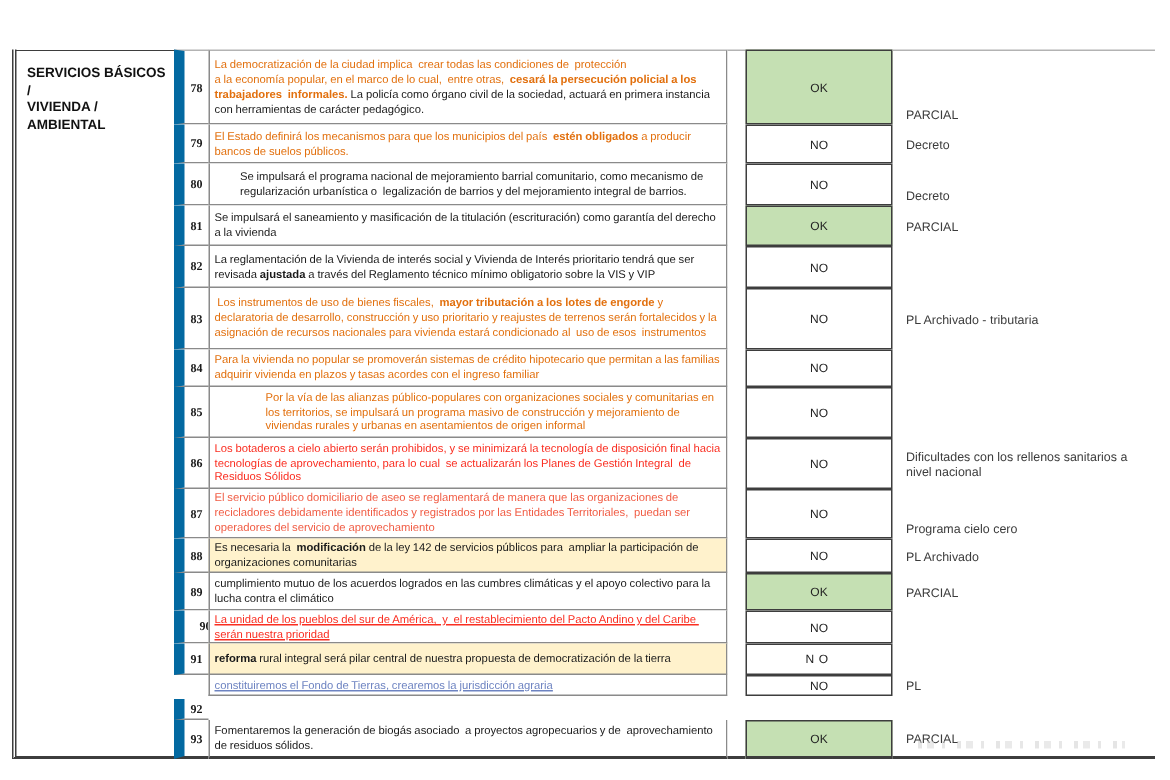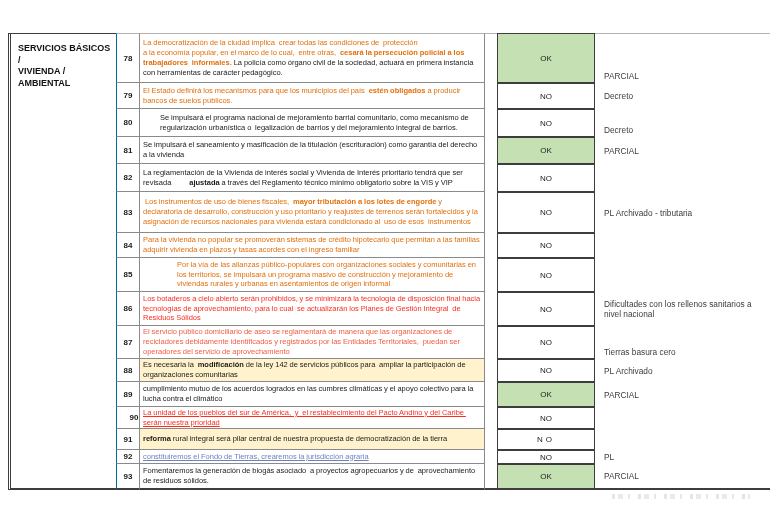--- a/index.html
+++ b/index.html
@@ -16,23 +16,23 @@
   .cell{box-sizing:border-box;overflow:hidden;background:#fff;}
   .cat{
     grid-column:1;grid-row:1 / span 16;
     border-left:3px double #3d3d3d;
     border-top:1px solid #3d3d3d;
     border-bottom:2px solid #3d3d3d;
     font-weight:bold;font-size:9px;line-height:11.5px;
     padding:9px 4px 0 7px;color:#111;box-sizing:border-box;background:#fff;
   }
   .num{
-    border-left:1px solid #0369a1;border-bottom:1px solid #8a8a8a;
+    border-left:7px solid #0369a1;border-bottom:1px solid #8a8a8a;
     display:flex;align-items:center;justify-content:center;
-    font-weight:bold;font-size:8px;color:#1a1a1a;
+    font-weight:bold;font-size:8px;color:#1a1a1a;font-family:Liberation Serif, serif;
   }
   .txt{
     border-left:1px solid #8a8a8a;border-right:1px solid #8a8a8a;
     border-bottom:1px solid #8a8a8a;
     font-size:7.5px;line-height:9.9px;
     display:flex;align-items:center;padding:0 3px;
   }
   .txt-inner{white-space:pre-wrap;word-spacing:-0.2px;}
   .first{border-top:1px solid #b3b3b3;}
   .status{
@@ -94,21 +94,21 @@
     <div class="cell txt" style="height: 27px;">
       <div class="txt-inner"><span style="color: rgb(26, 26, 26);">Se impulsará el saneamiento y masificación de la titulación (escrituración) como garantía del derecho a la vivienda</span></div>
     </div>
     <div class="cell gapc" style="height: 27px;"></div>
     <div class="cell status" style="height: 27px; background: rgb(197, 224, 179);">OK</div>
     <div class="cell note center" style="height: 27px; background: transparent;">
       <span>PARCIAL</span>
     </div>
     <div class="cell num" style="height: 28px;">82</div>
     <div class="cell txt" style="height: 28px;">
-      <div class="txt-inner"><span style="color: rgb(26, 26, 26);">La reglamentación de la Vivienda de interés social y Vivienda de Interés prioritario tendrá que ser revisada </span><span style="color: rgb(26, 26, 26); font-weight: bold; margin-left: 16px;">ajustada</span><span style="color: rgb(26, 26, 26);"> a través del Reglamento técnico mínimo obligatorio sobre la VIS y VIP</span></div>
+      <div class="txt-inner"><span style="color: rgb(26, 26, 26);">La reglamentación de la Vivienda de interés social y Vivienda de Interés prioritario tendrá que ser revisada </span><span style="color: rgb(26, 26, 26); font-weight: bold;">ajustada</span><span style="color: rgb(26, 26, 26);"> a través del Reglamento técnico mínimo obligatorio sobre la VIS y VIP</span></div>
     </div>
     <div class="cell gapc" style="height: 28px;"></div>
     <div class="cell status" style="height: 28px;">NO</div>
     <div class="cell note center" style="height: 28px; background: transparent;">
       <span></span>
     </div>
     <div class="cell num" style="height: 41px;">83</div>
     <div class="cell txt" style="height: 41px;">
       <div class="txt-inner"><span style="color: rgb(226, 112, 14);"> Los instrumentos de uso de bienes fiscales,  </span><span style="color: rgb(226, 112, 14); font-weight: bold;">mayor tributación a los lotes de engorde</span><span style="color: rgb(226, 112, 14);"> y declaratoria de desarrollo, construcción y uso prioritario y reajustes de terrenos serán fortalecidos y la asignación de recursos nacionales para vivienda estará condicionado al  uso de esos  instrumentos</span></div>
     </div>
@@ -144,21 +144,21 @@
     <div class="cell note center" style="height: 34px; background: transparent;">
       <span>Dificultades con los rellenos sanitarios a nivel nacional</span>
     </div>
     <div class="cell num" style="height: 33px;">87</div>
     <div class="cell txt" style="height: 33px;">
       <div class="txt-inner"><span style="color: rgb(241, 92, 68);">El servicio público domiciliario de aseo se reglamentará de manera que las organizaciones de recicladores debidamente identificados y registrados por las Entidades Territoriales,  puedan ser operadores del servicio de aprovechamiento</span></div>
     </div>
     <div class="cell gapc" style="height: 33px;"></div>
     <div class="cell status" style="height: 33px;">NO</div>
     <div class="cell note bottom" style="height: 33px; background: transparent;">
-      <span>Tierras basura cero</span>
+      <span>Programa cielo cero</span>
     </div>
     <div class="cell num" style="height: 23px;">88</div>
     <div class="cell txt" style="height: 23px; background: rgb(255, 242, 204);">
       <div class="txt-inner"><span style="color: rgb(26, 26, 26);">Es necesaria la  </span><span style="color: rgb(26, 26, 26); font-weight: bold;">modificación</span><span style="color: rgb(26, 26, 26);"> de la ley 142 de servicios públicos para  ampliar la participación de organizaciones comunitarias</span></div>
     </div>
     <div class="cell gapc" style="height: 23px;"></div>
     <div class="cell status" style="height: 23px;">NO</div>
     <div class="cell note center" style="height: 23px; background: transparent;">
       <span>PL Archivado</span>
     </div>
@@ -182,21 +182,21 @@
     </div>
     <div class="cell num" style="height: 21px;">91</div>
     <div class="cell txt" style="height: 21px; background: rgb(255, 242, 204);">
       <div class="txt-inner"><span style="color: rgb(26, 26, 26); font-weight: bold;">reforma</span><span style="color: rgb(26, 26, 26);"> rural integral será pilar central de nuestra propuesta de democratización de la tierra</span></div>
     </div>
     <div class="cell gapc" style="height: 21px;"></div>
     <div class="cell status" style="height: 21px; letter-spacing: 3px;">NO</div>
     <div class="cell note center" style="height: 21px; background: transparent;">
       <span></span>
     </div>
-    <div class="cell num" style="height: 14px;">92</div>
+    <div class="cell num" style="height: 14px; margin-top: 16px;">92</div>
     <div class="cell txt" style="height: 14px;">
       <div class="txt-inner"><span style="color: rgb(109, 131, 193); text-decoration: underline;">constituiremos el Fondo de Tierras, crearemos la jurisdicción agraria</span></div>
     </div>
     <div class="cell gapc" style="height: 14px;"></div>
     <div class="cell status" style="height: 14px;">NO</div>
     <div class="cell note center" style="height: 14px; background: transparent;">
       <span>PL</span>
     </div>
     <div class="cell num last" style="height: 26px;">93</div>
     <div class="cell txt last" style="height: 26px;">

